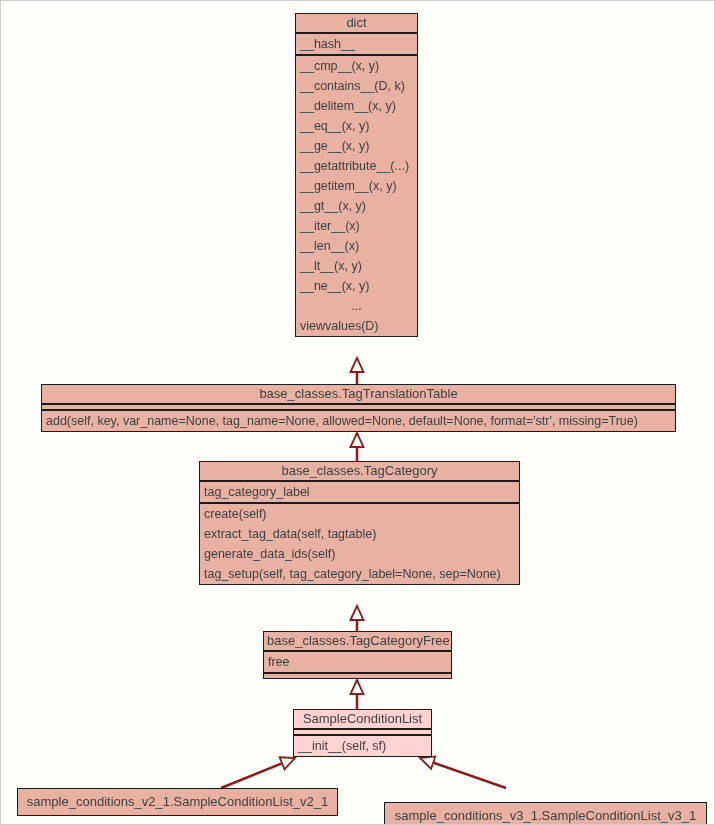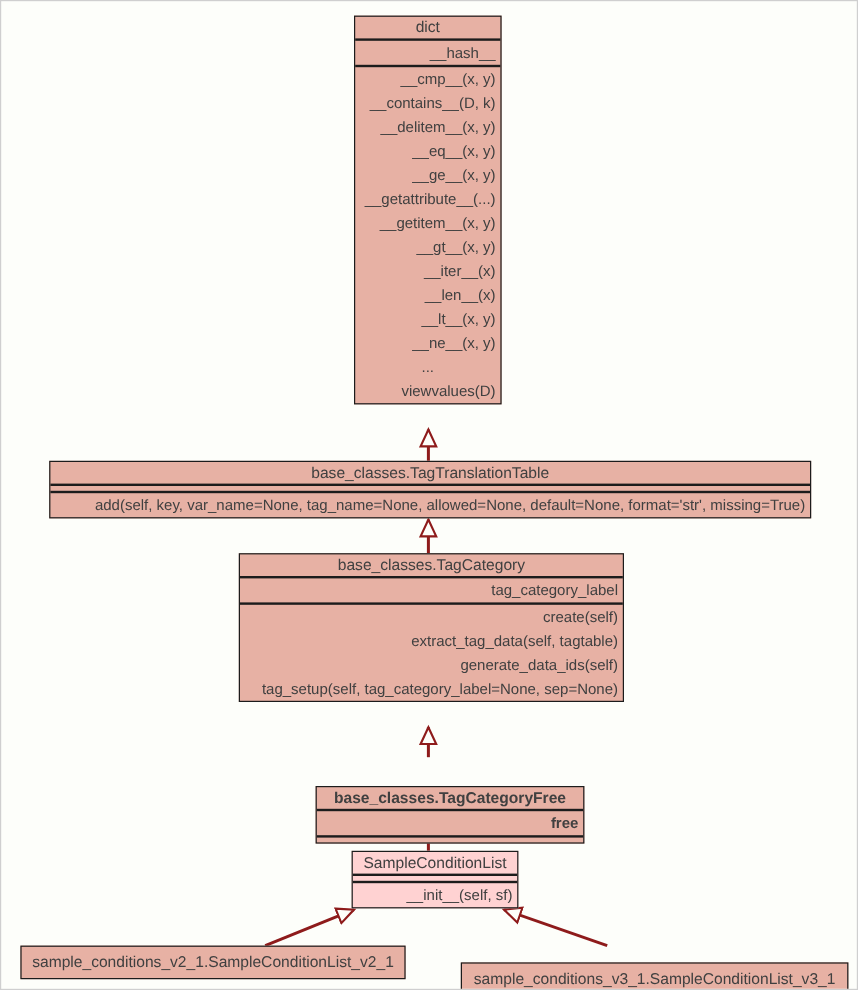--- a/index.html
+++ b/index.html
@@ -40,21 +40,20 @@
   .single .box-title { line-height: 25px; height: 25px; }
 
   .box-section { border-top: 2px solid var(--border-color, #1c1c1c); min-height: 6px; }
 
   .box-row {
     line-height: 20px;
     height: 20px;
     padding: 0 4px;
     white-space: nowrap;
     overflow: hidden;
-    text-align: right;
   }
   .row-center { text-align: center; }
 </style>
 </head>
 <body>
 
 <div class="canvas">
 
   <svg class="arrows" width="715" height="825" viewBox="0 0 715 825">
     <defs>
@@ -107,21 +106,21 @@
         <div class="box-row">tag_category_label</div>
       </div>
     <div class="box-section">
         <div class="box-row">create(self)</div>
         <div class="box-row">extract_tag_data(self, tagtable)</div>
         <div class="box-row">generate_data_ids(self)</div>
         <div class="box-row">tag_setup(self, tag_category_label=None, sep=None)</div>
       </div>
   </div>
 
-  <div class="uml-box" style="left:262px; top:654px; width:224px;font-weight:bold;">
+  <div class="uml-box" style="left:262px; top:630px; width:189px;">
     <div class="box-title">base_classes.TagCategoryFree</div>
     <div class="box-section">
         <div class="box-row">free</div>
       </div>
     <div class="box-section"></div>
   </div>
 
   <div class="uml-box light" style="left:292px; top:708px; width:139px;">
     <div class="box-title">SampleConditionList</div>
     <div class="box-section"></div>

